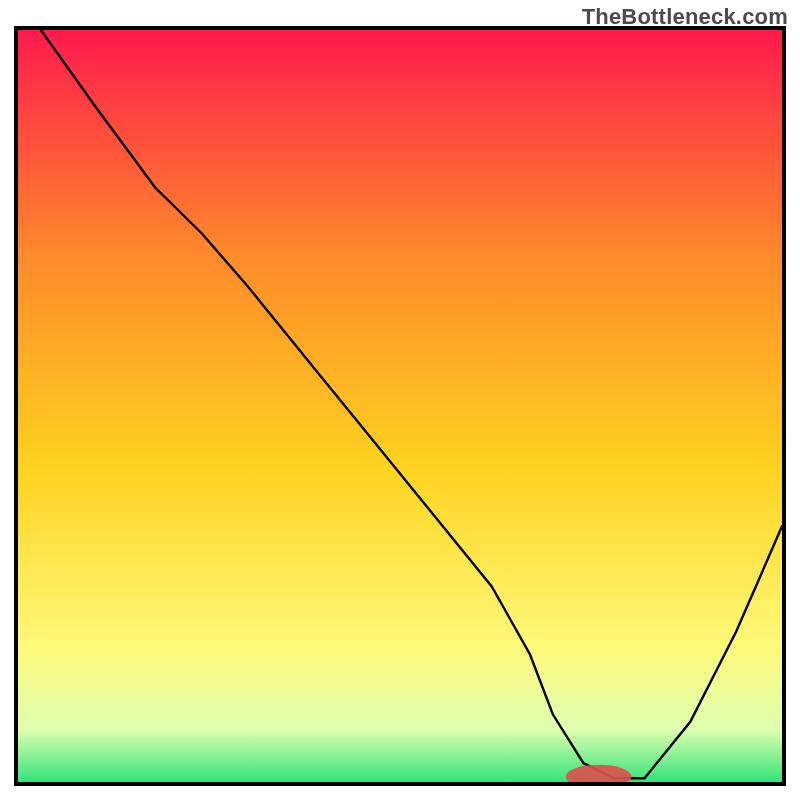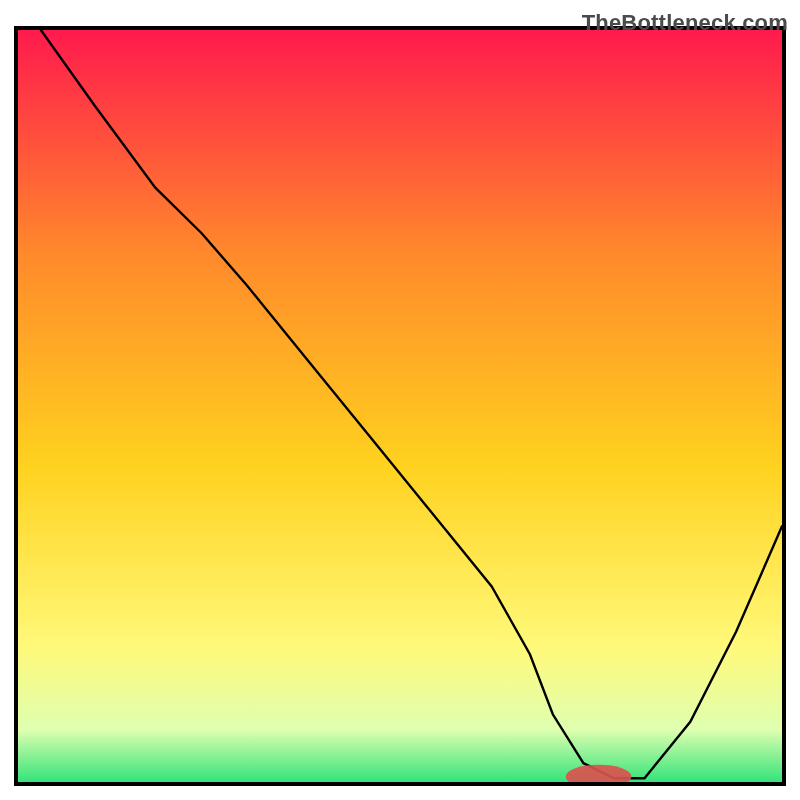--- a/index.html
+++ b/index.html
@@ -10,21 +10,21 @@
     background: #ffffff;
     font-family: Arial, Helvetica, sans-serif;
   }
   .frame {
     position: relative;
     width: 800px;
     height: 800px;
   }
   .watermark {
     position: absolute;
-    top: 10px;
+    top: 4px;
     right: 12px;
     font-size: 22px;
     font-weight: 600;
     color: #4b4b4b;
     letter-spacing: 0.2px;
     z-index: 8;
   }
   .plot-outer {
     position: absolute;
     left: 14px;

